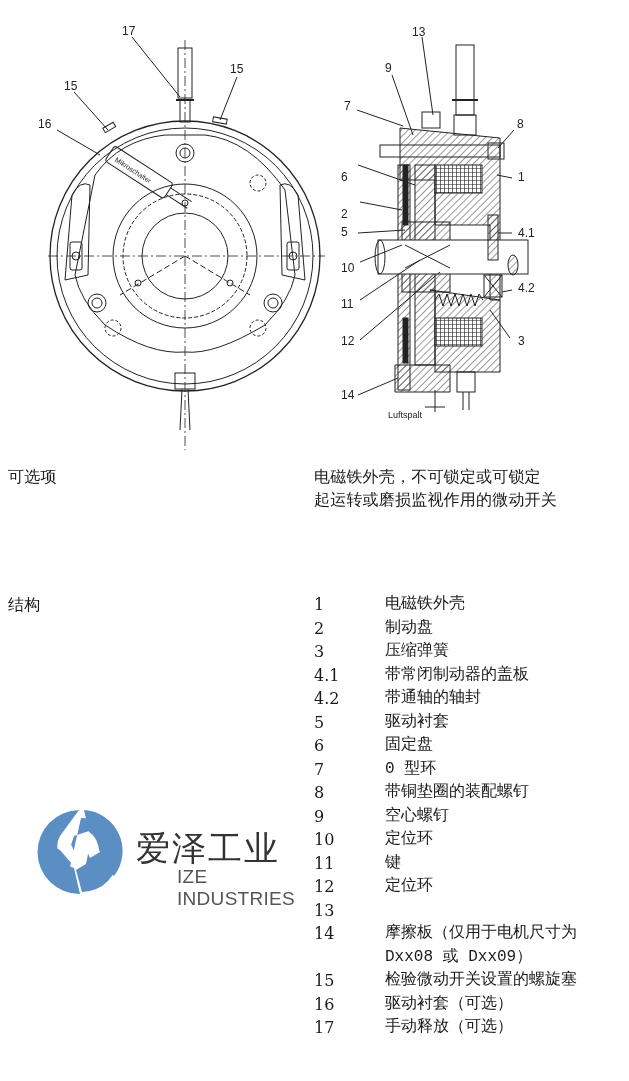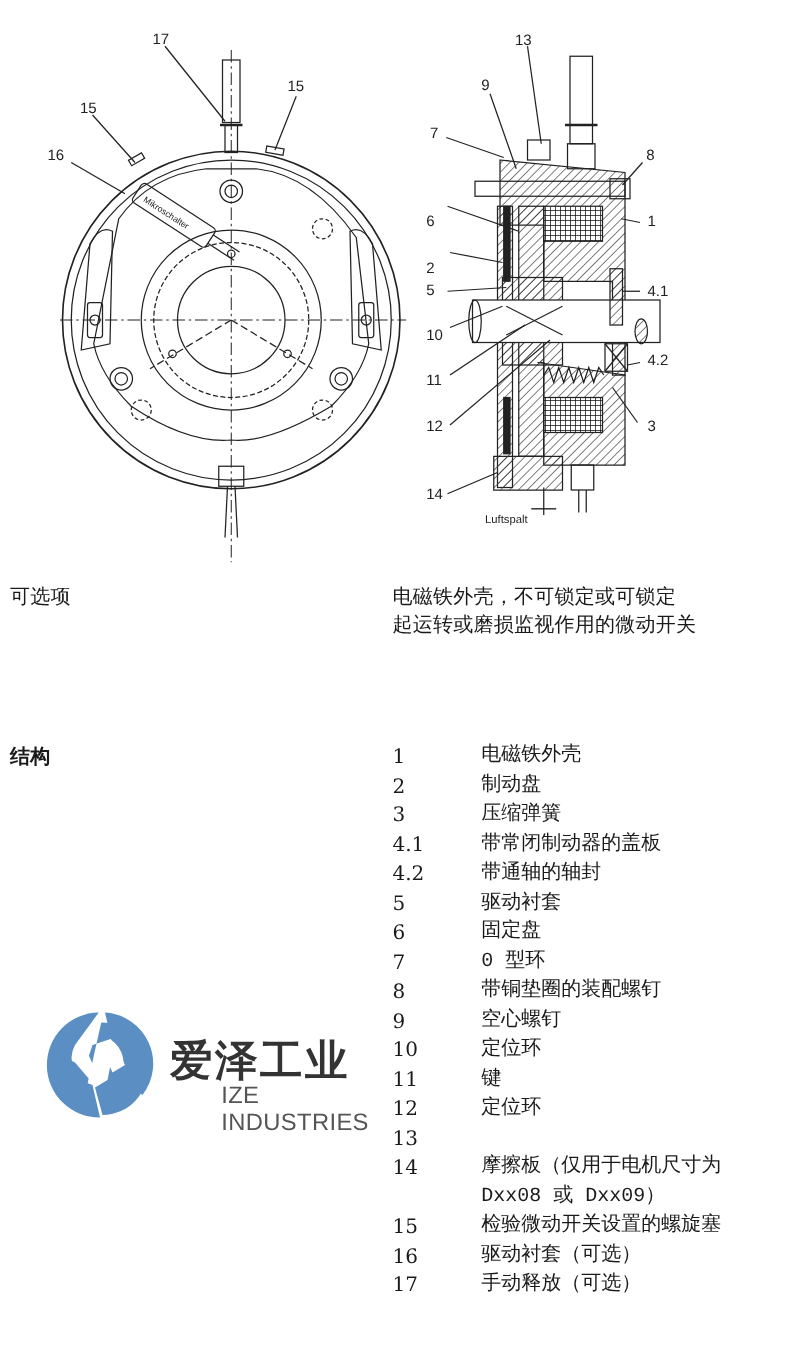--- a/index.html
+++ b/index.html
@@ -10,21 +10,21 @@
   .lbl { font-family:"Liberation Sans","DejaVu Sans",sans-serif; font-size:12px; fill:#222; }
   .cjk { font-size:16px; line-height:23.5px; letter-spacing:0.2px; }
   .section-label { position:absolute; left:8px; font-size:16px; }
   .options { position:absolute; left:314px; top:465px; font-size:16px; line-height:23px; }
   .parts { position:absolute; left:314px; top:593px; width:315px; }
   .part-row { display:flex; font-size:16px; line-height:23.5px; }
   .part-num { width:71px; flex:none; }
   .part-text { width:240px;font-family:Liberation Mono, monospace; }
   .logo { position:absolute; left:34px; top:806px; width:250px; height:92px; }
   .logo-cn { position:absolute; left:102px; top:20px; font-family:"DejaVu Sans",sans-serif;
-             font-weight:bold; font-size:34px; color:#333; letter-spacing:2px; }
+             font-weight:normal; font-size:34px; color:#333; letter-spacing:2px; }
   .logo-en { position:absolute; left:103px; top:60px; font-family:"Liberation Sans",sans-serif;
              font-size:19px; color:#555; letter-spacing:0.3px;margin-left:40px; }
 </style>
 </head>
 <body>
 
 <div class="drawing">
   <svg viewBox="0 0 629 450" xmlns="http://www.w3.org/2000/svg">
     <defs>
       <pattern id="hatch" width="5" height="5" patternUnits="userSpaceOnUse" patternTransform="rotate(45)">
@@ -186,21 +186,21 @@
     </g>
   </svg>
 </div>
 
 <div class="section-label cjk" style="top:465px;">可选项</div>
 <div class="options cjk">
   <div>电磁铁外壳，不可锁定或可锁定</div>
   <div>起运转或磨损监视作用的微动开关</div>
 </div>
 
-<div class="section-label cjk" style="top:593px;font-weight:bold;">结构</div>
+<div class="section-label cjk" style="top:593px;">结构</div>
 <div class="parts">
   <div class="part-row">
       <span class="part-num">1</span>
       <span class="part-text">电磁铁外壳</span>
     </div>
   <div class="part-row">
       <span class="part-num">2</span>
       <span class="part-text">制动盘</span>
     </div>
   <div class="part-row">

